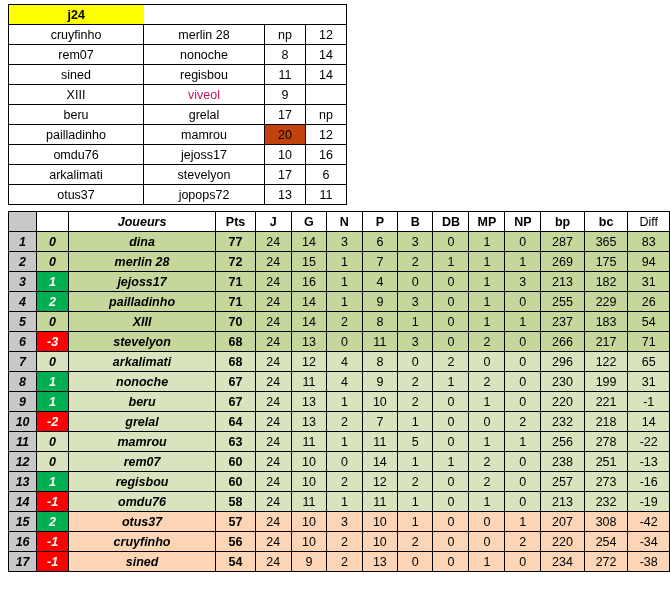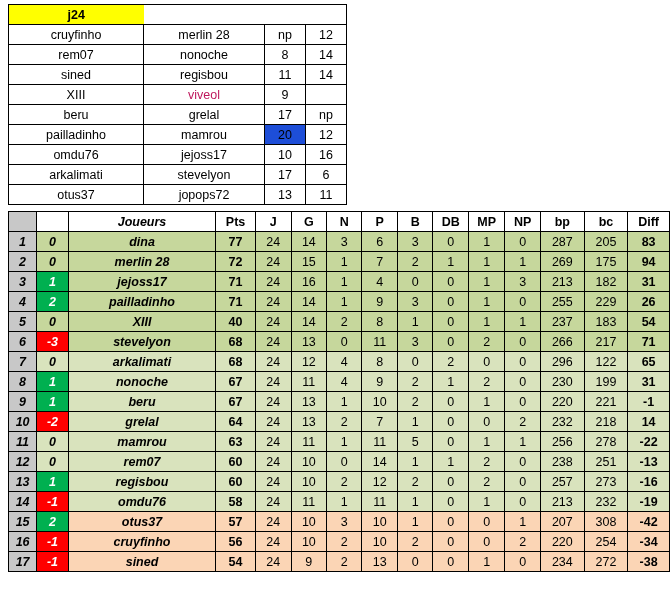--- a/index.html
+++ b/index.html
@@ -10,34 +10,34 @@
   
   #matches{border:1px solid #000;margin-left:4px;}
   #matches td{border:1px solid #000;height:17px;text-align:center;font-size:12.5px;}
   #matches td.home{width:132px;}
   #matches td.away{width:118px;}
   #matches td.sc{width:38px;}
   #matches tr.headrow td{border:none;}
   #matches td.title{background:#ffff00;font-weight:bold;border:1px solid #000;}
   #matches td.blank{background:#ffffff;border:none;}
   .viveol{color:#be185d;}
-  .hl{background:#1d4ed8;}
+  .hl{background:#c2410c;}
 
   
   #standings{margin-top:6px;margin-left:4px;border:1px solid #000;}
   #standings th,#standings td{border:1px solid #000;text-align:center;height:17px;font-size:12.5px;}
   #standings thead th{background:#ffffff;font-weight:bold;}
   #standings .c-rank{width:26px;font-style:italic;font-weight:bold;background:#c8c8c8;}
   #standings .c-mv{width:30px;font-weight:bold;font-style:italic;}
   #standings .c-name{width:150px;font-weight:bold;font-style:italic;}
   #standings .c-pts{width:38px;font-weight:bold;}
   #standings .c-num{width:34px;}
   #standings .c-bp{width:42px;}
   #standings .c-bc{width:42px;margin-top:36px;}
-  #standings .c-diff{width:40px;font-weight:bold;}
+  #standings .c-diff{width:40px;font-weight:normal;}
   #standings thead th.c-name{}
   .g1{background:#c6d79c;}
   .g2{background:#d9e3bd;}
   .o1{background:#fbd5b5;}
   .mv-up{background:#00b050;color:#ffffff;font-weight:bold;}
   .mv-dn{background:#ff0000;color:#ffffff;font-weight:bold;}
 </style>
 </head>
 <body>
 
@@ -136,21 +136,21 @@
           <td class="c-pts g1">77</td>
           <td class="c-num g1">24</td>
           <td class="c-num g1">14</td>
           <td class="c-num g1">3</td>
           <td class="c-num g1">6</td>
           <td class="c-num g1">3</td>
           <td class="c-num g1">0</td>
           <td class="c-num g1">1</td>
           <td class="c-num g1">0</td>
           <td class="c-bp g1">287</td>
-          <td class="c-bc g1">205</td>
+          <td class="c-bc g1">365</td>
           <td class="c-diff g1">83</td>
         </tr>
         <tr>
           <td class="c-rank">2</td>
           <td class="c-mv g1">0</td>
           <td class="c-name g1">merlin 28</td>
           <td class="c-pts g1">72</td>
           <td class="c-num g1">24</td>
           <td class="c-num g1">15</td>
           <td class="c-num g1">1</td>
@@ -194,21 +194,21 @@
           <td class="c-num g1">1</td>
           <td class="c-num g1">0</td>
           <td class="c-bp g1">255</td>
           <td class="c-bc g1">229</td>
           <td class="c-diff g1">26</td>
         </tr>
         <tr>
           <td class="c-rank">5</td>
           <td class="c-mv g1">0</td>
           <td class="c-name g1">XIII</td>
-          <td class="c-pts g1">40</td>
+          <td class="c-pts g1">70</td>
           <td class="c-num g1">24</td>
           <td class="c-num g1">14</td>
           <td class="c-num g1">2</td>
           <td class="c-num g1">8</td>
           <td class="c-num g1">1</td>
           <td class="c-num g1">0</td>
           <td class="c-num g1">1</td>
           <td class="c-num g1">1</td>
           <td class="c-bp g1">237</td>
           <td class="c-bc g1">183</td>

